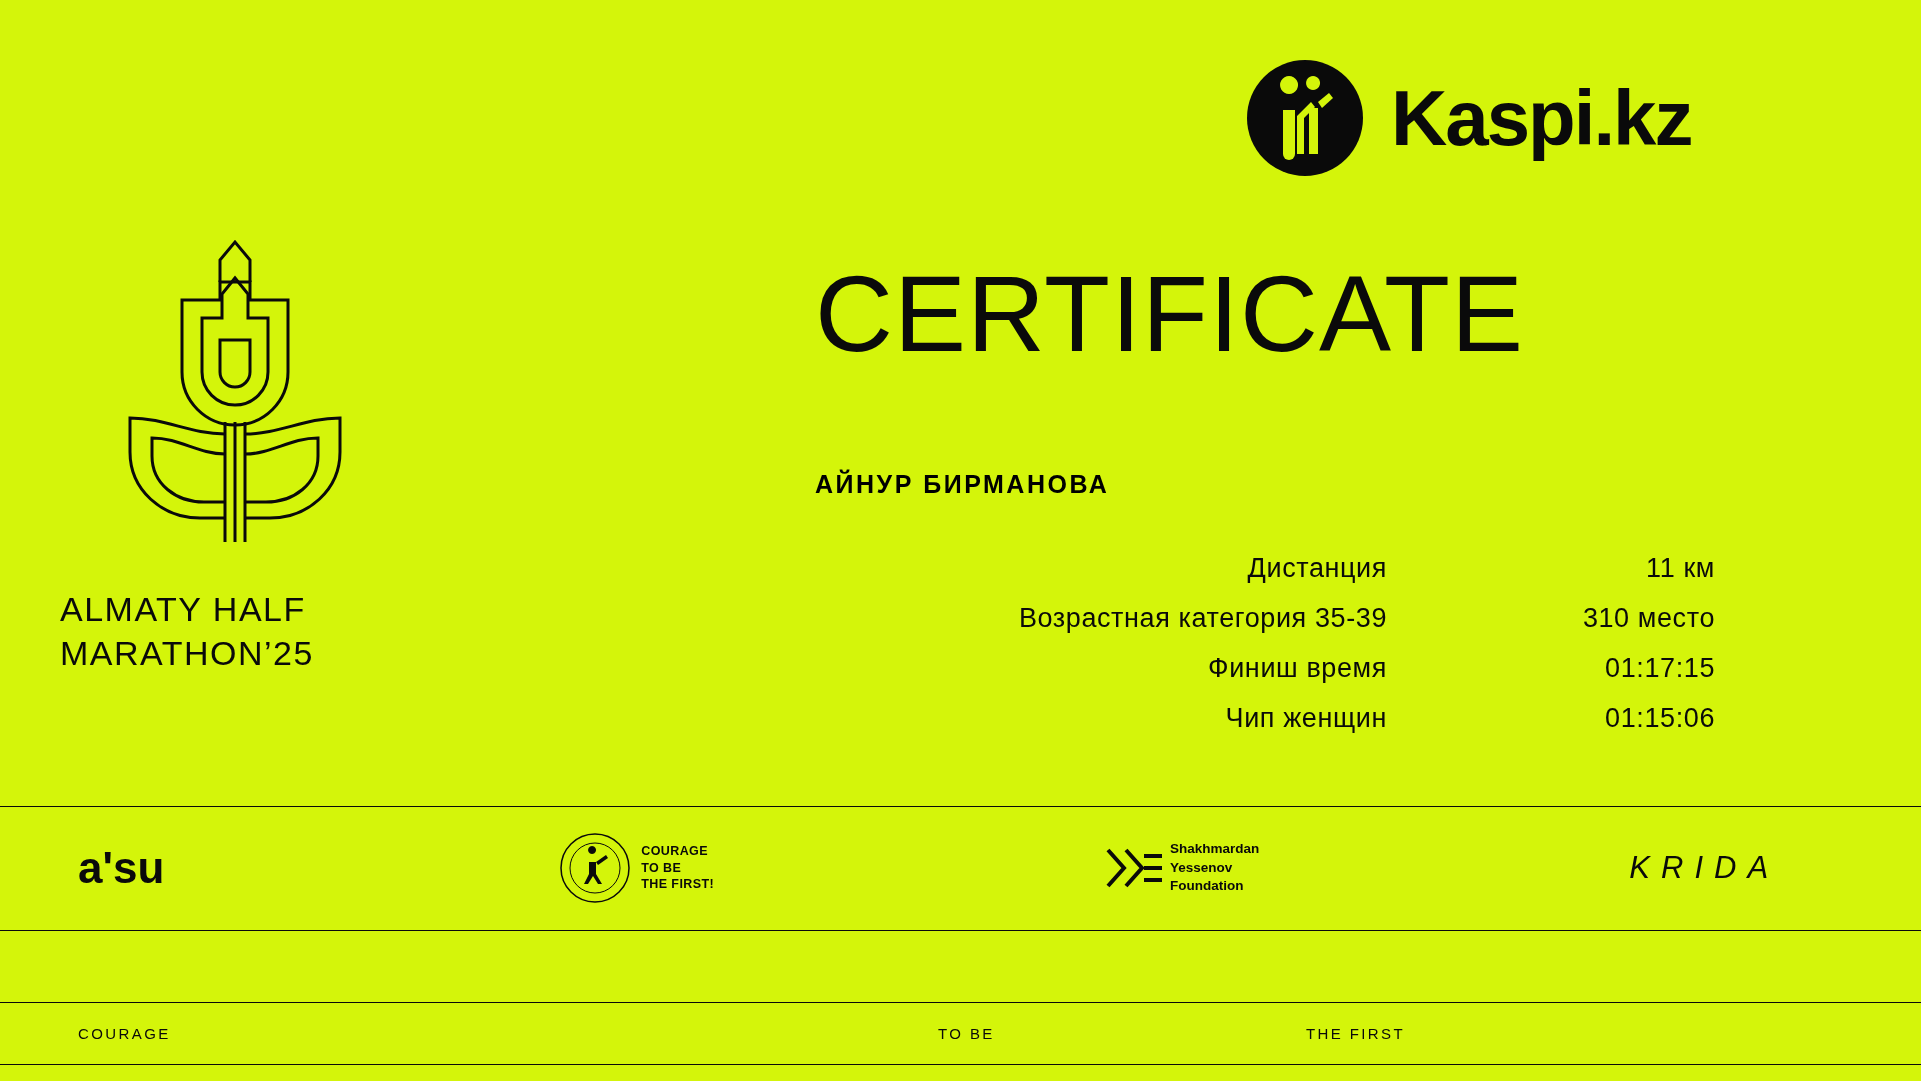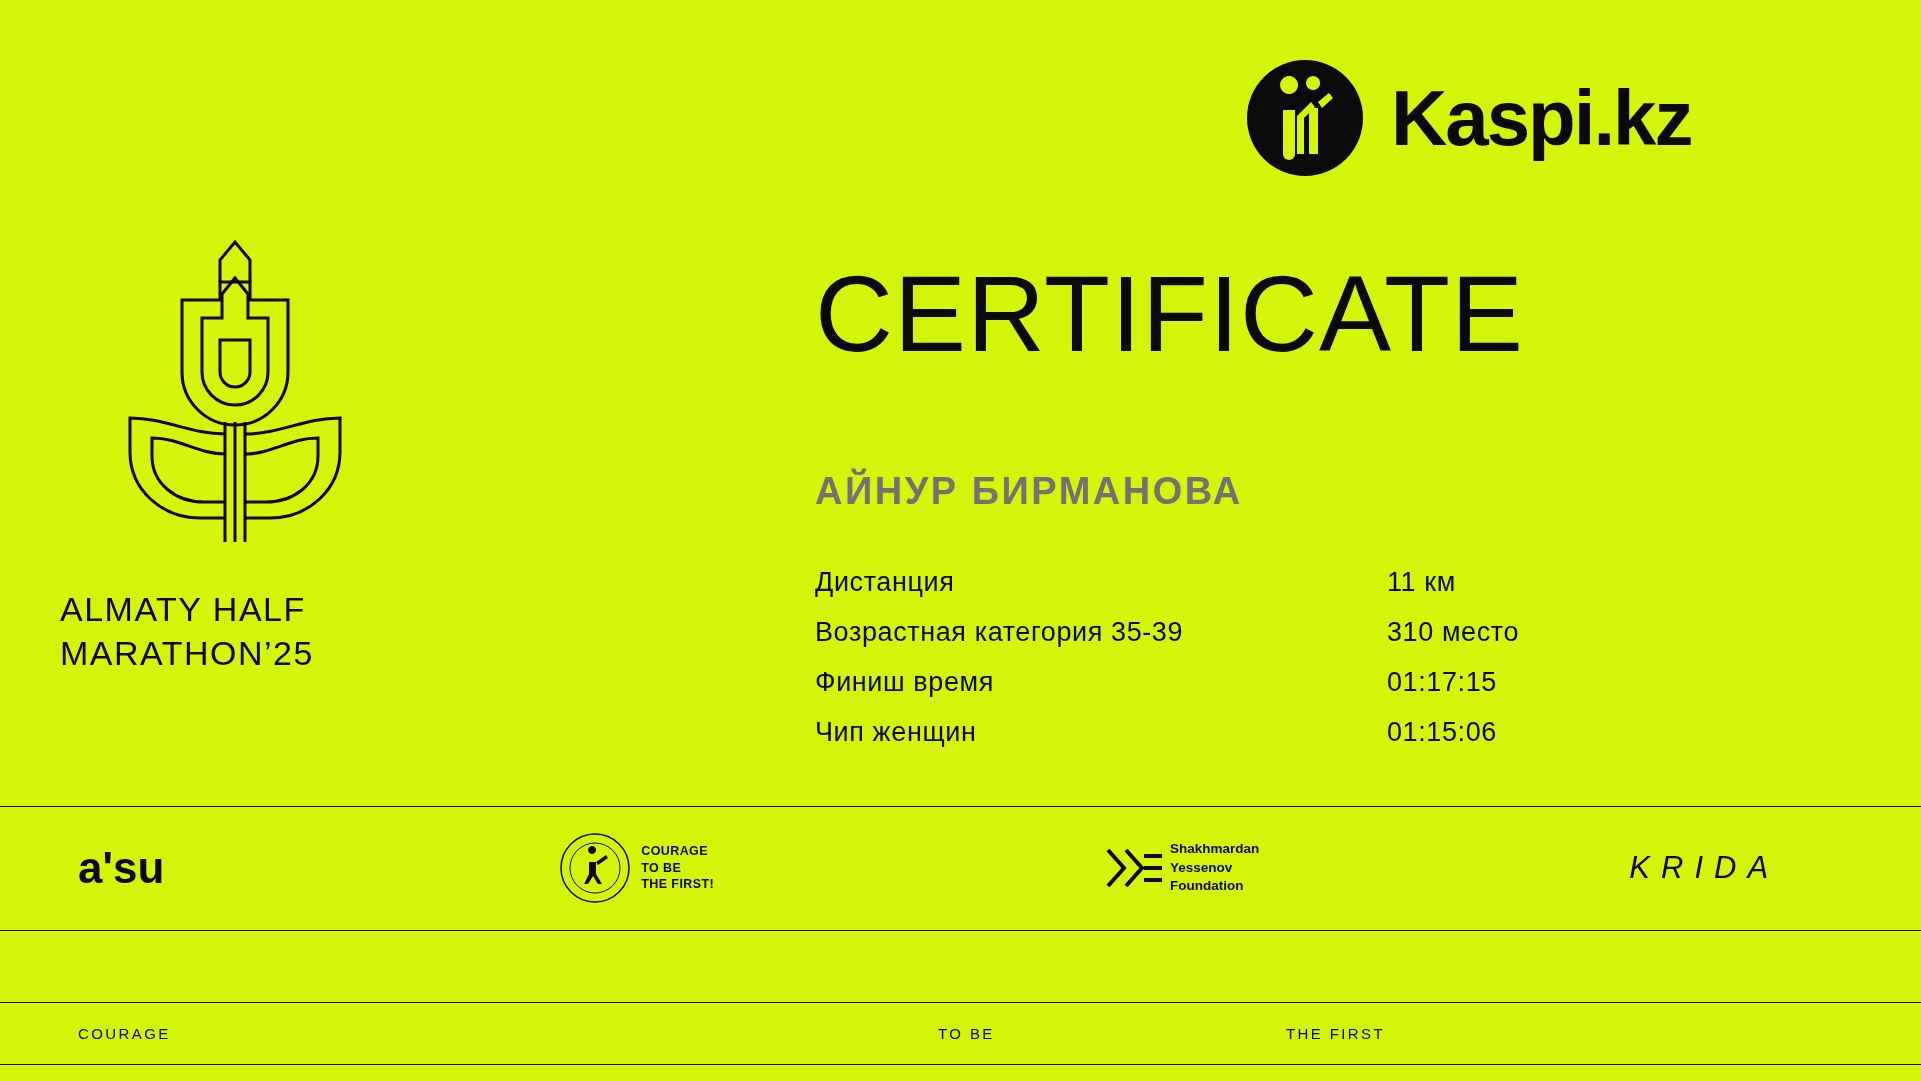--- a/index.html
+++ b/index.html
@@ -63,27 +63,28 @@
   }
   .cert-title {
     font-size: 108px;
     font-weight: 400;
     letter-spacing: 1px;
     line-height: 1;
     color: #0a0a0a;
   }
   .athlete-name {
     margin-top: 102px;
-    font-size: 38px;
+    font-size: 25px;
     font-weight: bold;
     letter-spacing: 2.5px;
-    color: #737373;
+    color: #000000;
   }
   .results {
     margin-top: 44px;
+    text-align: right;
   }
   .result-row {
     display: flex;
     font-size: 27px;
     letter-spacing: 0.6px;
     line-height: 50px;
     color: #0a0a0a;
   }
   .result-label { width: 572px; }
   .result-value { flex: 1; }
@@ -156,21 +157,21 @@
     align-items: center;
   }
   .footer span {
     font-size: 15px;
     letter-spacing: 2.4px;
     font-weight: 500;
     color: #0a0a0a;
   }
   .f-left { margin-left: 78px; }
   .f-center { position: absolute; left: 938px; }
-  .f-right { position: absolute; right: 536px; }
+  .f-right { position: absolute; right: 516px; }
 </style>
 </head>
 <body>
 
 <div class="certificate">
 
   <div class="kaspi-logo">
     <svg class="kaspi-mark" viewBox="0 0 120 120">
       <circle cx="60" cy="60" r="58" fill="#0a0a0a"></circle>
       <path d="M44 36 a9 9 0 1 1 0.1 0 Z" fill="#d4f50a"></path>

